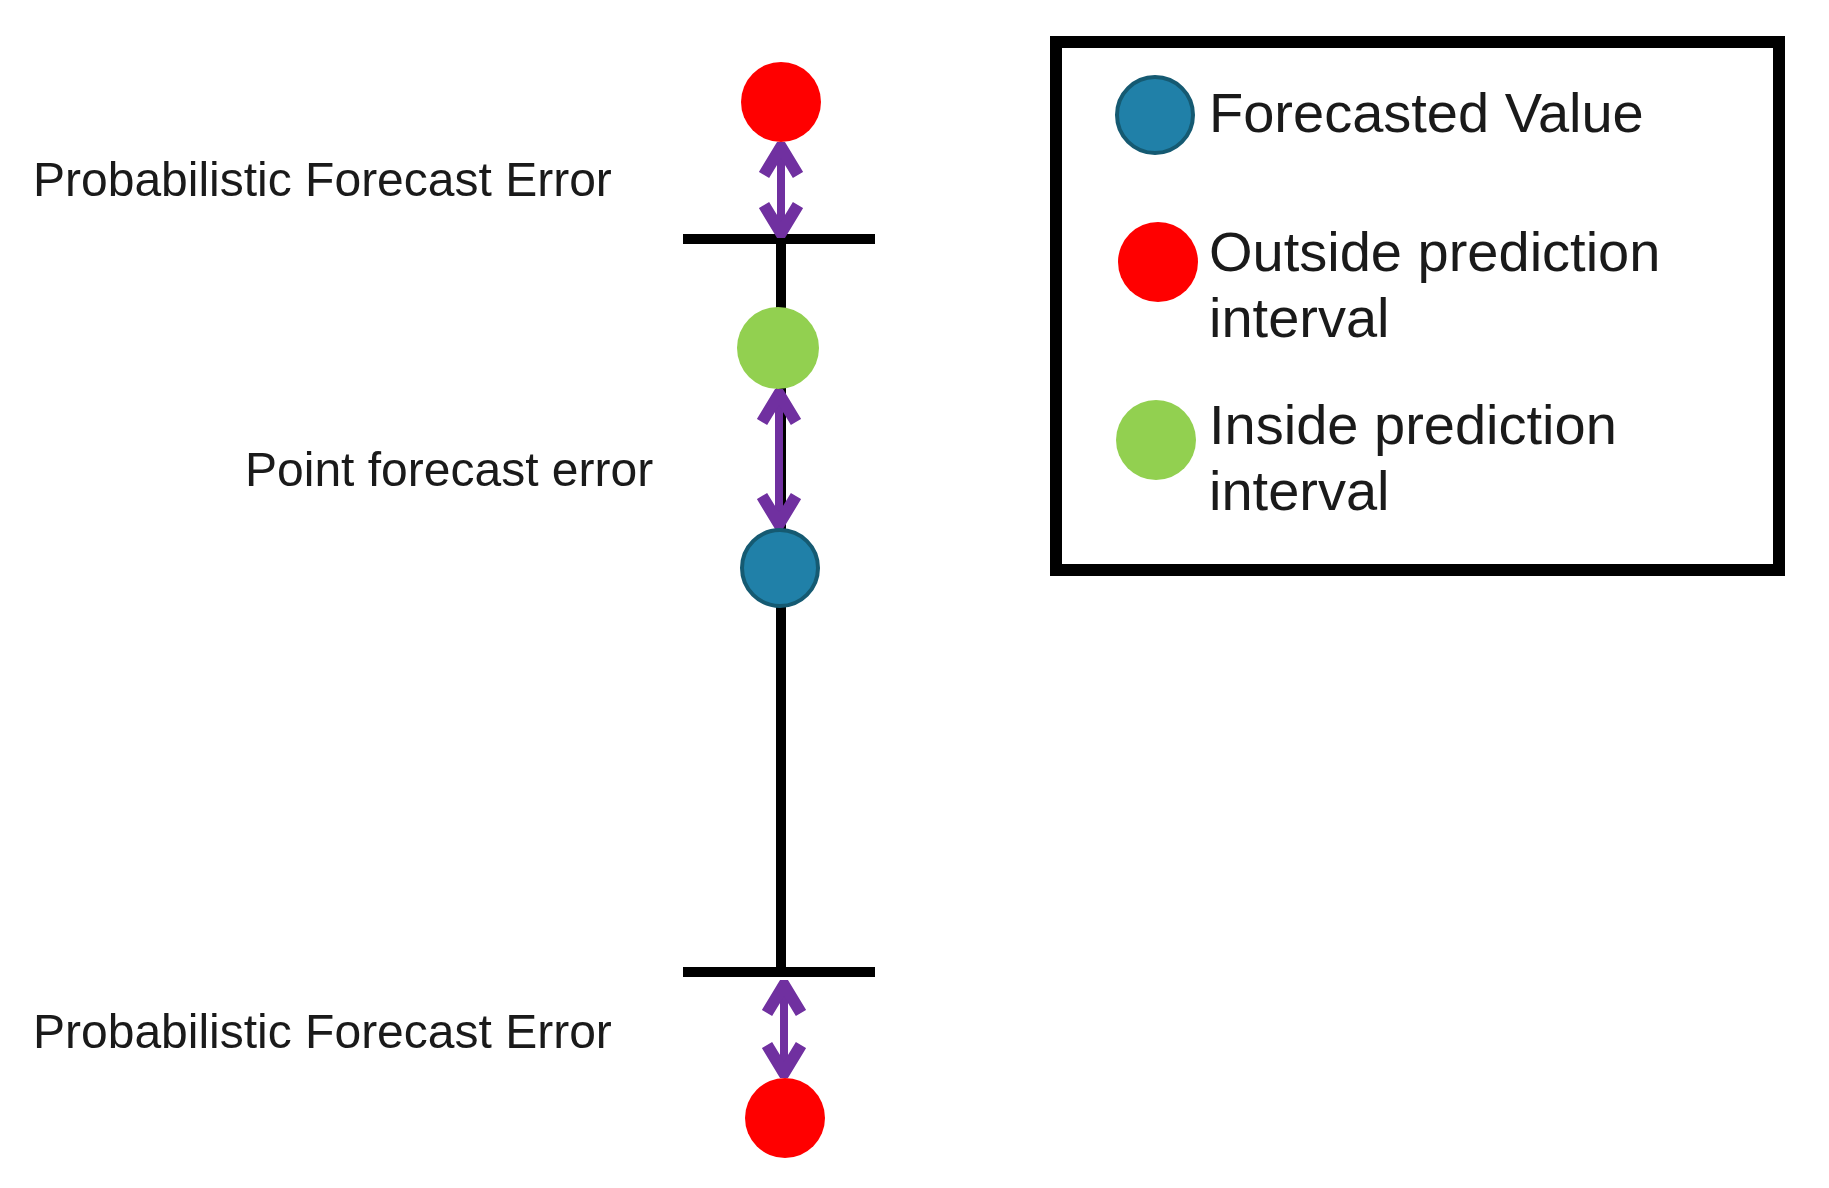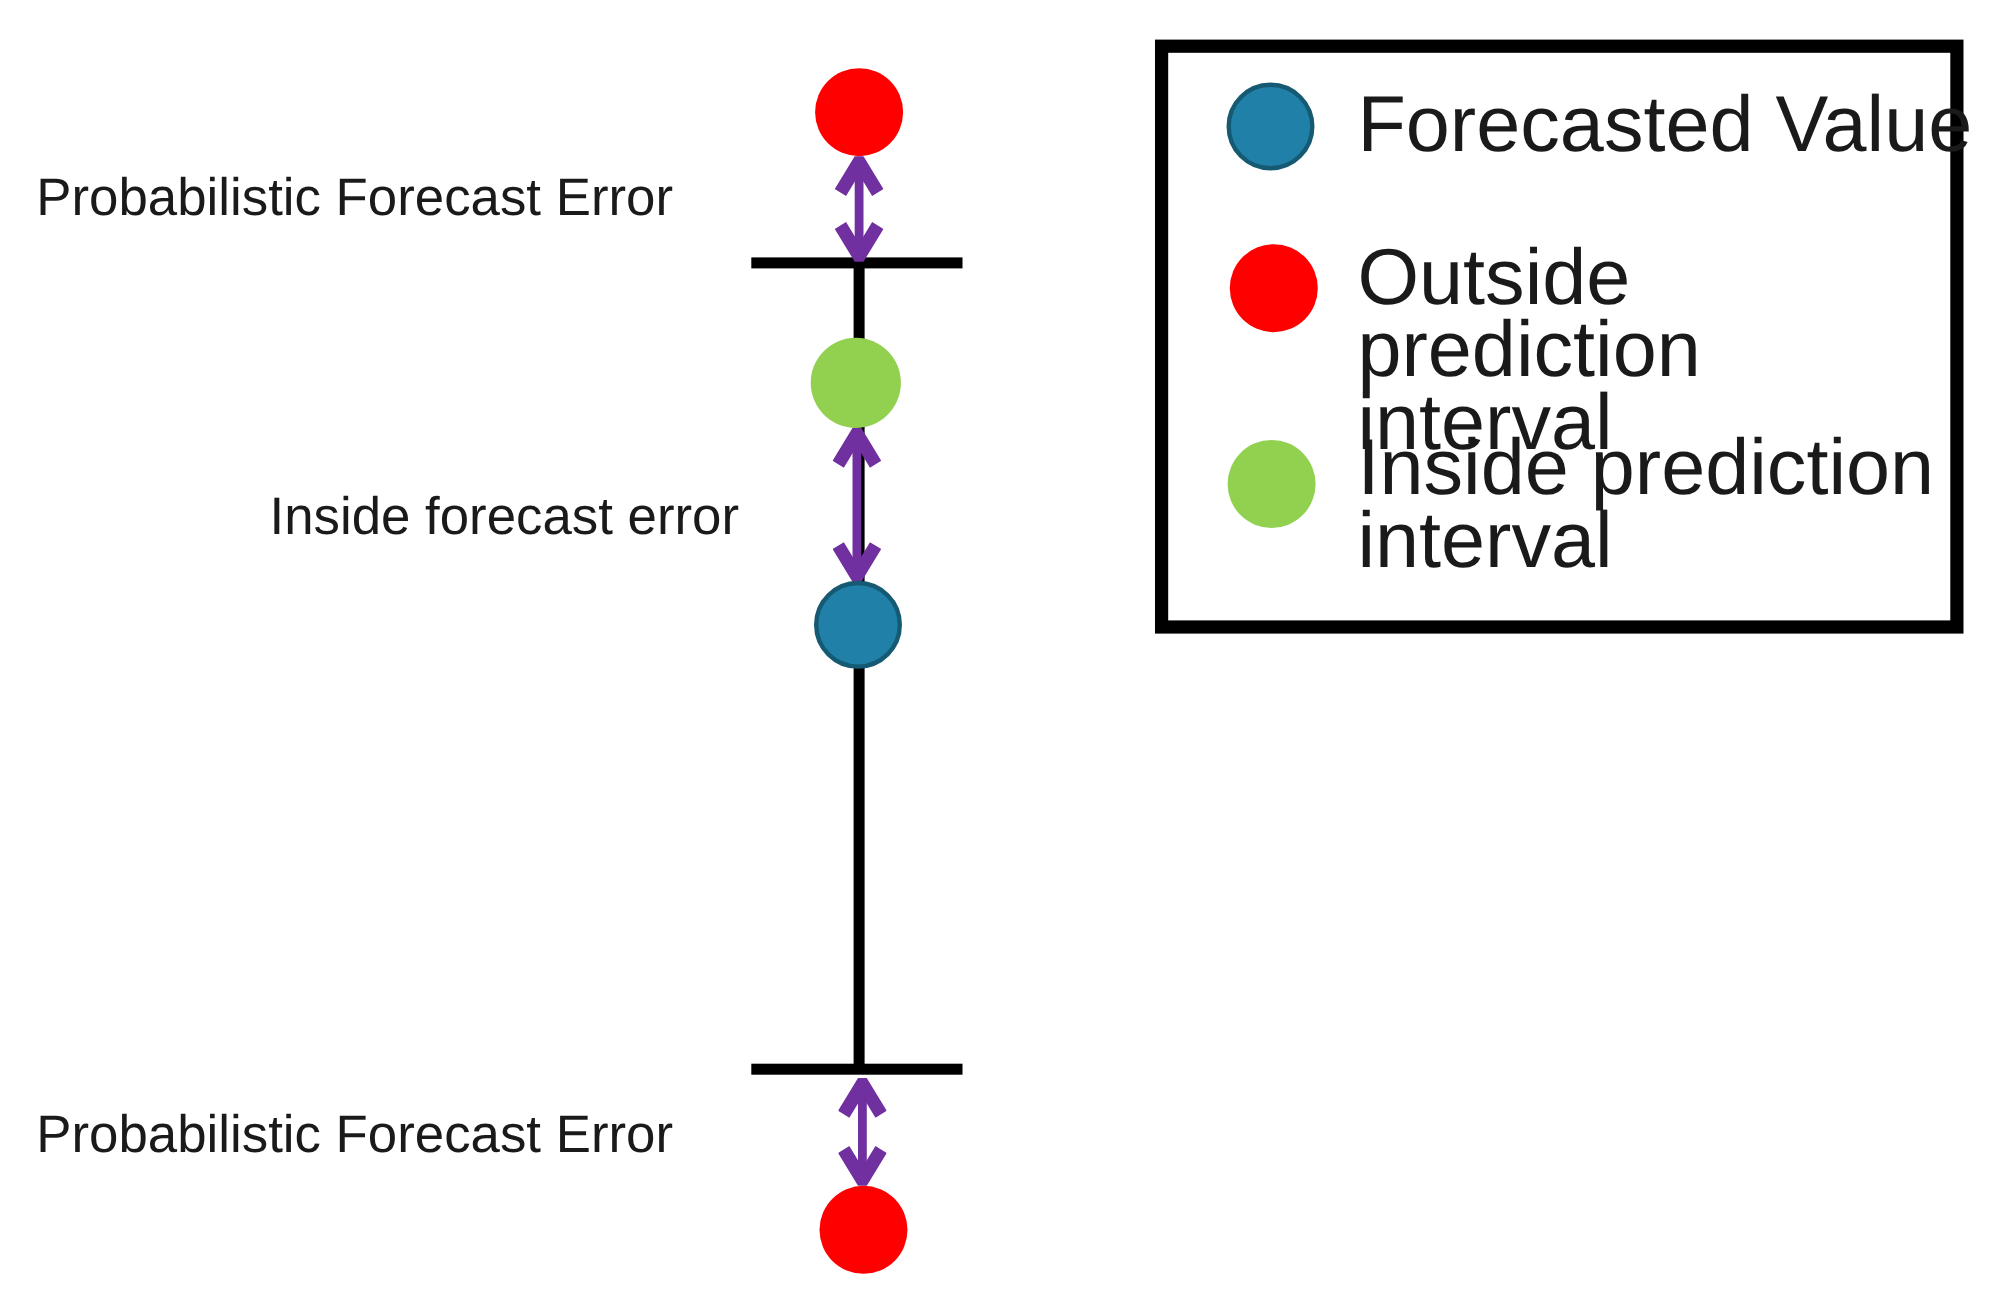--- a/index.html
+++ b/index.html
@@ -97,38 +97,38 @@
   .legend .ldot.outside {
     background: var(--color-outside, #ff0000);
     left: 56px; top: 174px;
   }
   .legend .ldot.inside {
     background: var(--color-inside, #92d050);
     left: 54px; top: 352px;
   }
   .legend .ltext {
     position: absolute;
-    left: 172px;
+    left: 147px;
     width: 560px;
-    font-size: 72px;
+    font-size: 56px;
     line-height: 66px;
     color: var(--color-text, #1a1a1a);
   }
   .legend .ltext.t1 { top: 32px; }
   .legend .ltext.t2 { top: 171px; }
   .legend .ltext.t3 { top: 344px; }
 </style>
 </head>
 <body>
 
 <div class="page">
 
   <div class="dlabel top">Probabilistic Forecast Error</div>
 
-  <div class="dlabel mid">Inside forecast error</div>
+  <div class="dlabel mid">Point forecast error</div>
 
   <div class="dlabel bottom">Probabilistic Forecast Error</div>
 
   <div class="vline"></div>
   <div class="cap top"></div>
   <div class="cap bottom"></div>
 
   <svg class="arrow a1" width="44" height="96" viewBox="0 0 44 96">
     <line class="stroke" x1="22" y1="5" x2="22" y2="91" stroke-width="8"></line>
     <polyline class="stroke" points="5,33 22,5 39,33" stroke-width="12"></polyline>

